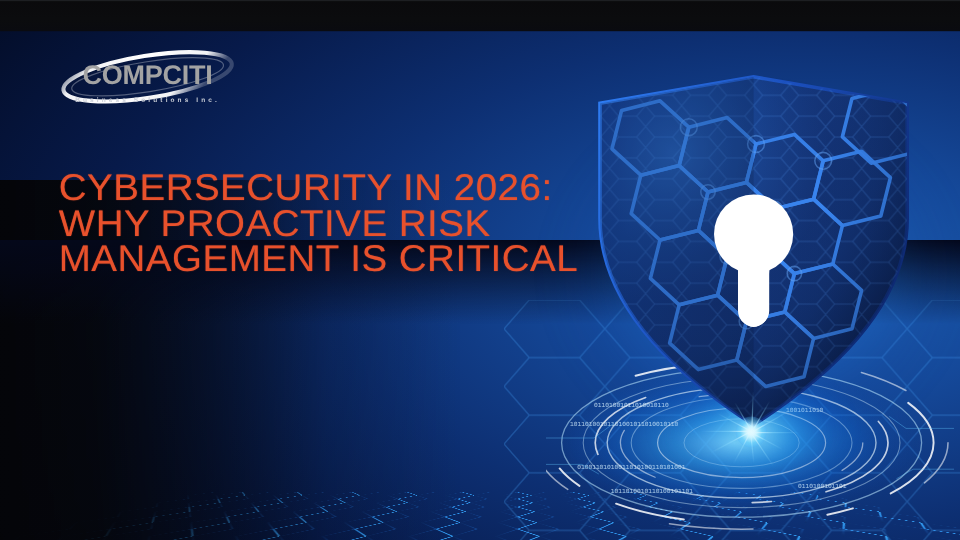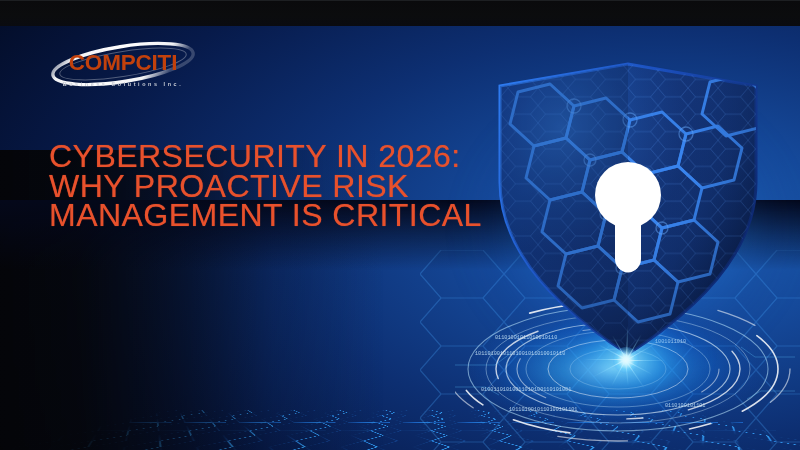--- a/index.html
+++ b/index.html
@@ -127,21 +127,21 @@
   .logo {
     position:absolute; left:48px; top:40px;
     width:150px; height:56px;
     z-index:20;
   }
   .logo-ring { position:absolute; inset:0; }
   .logo-ring svg { width:100%; height:100%; display:block; }
   .logo-word {
     position:absolute; left:0; top:12px; width:150px;
     text-align:center;
-    color:#c2410c;
+    color:#a3a3a3;
     font-family:"Liberation Sans", sans-serif;
     font-weight:bold;
     font-size:22.5px;
     letter-spacing:-0.2px;
     line-height:1;
   }
   .logo-tag {
     position:absolute; left:0; top:42px; width:150px;
     text-align:center;
     color:#c9cdd6;

